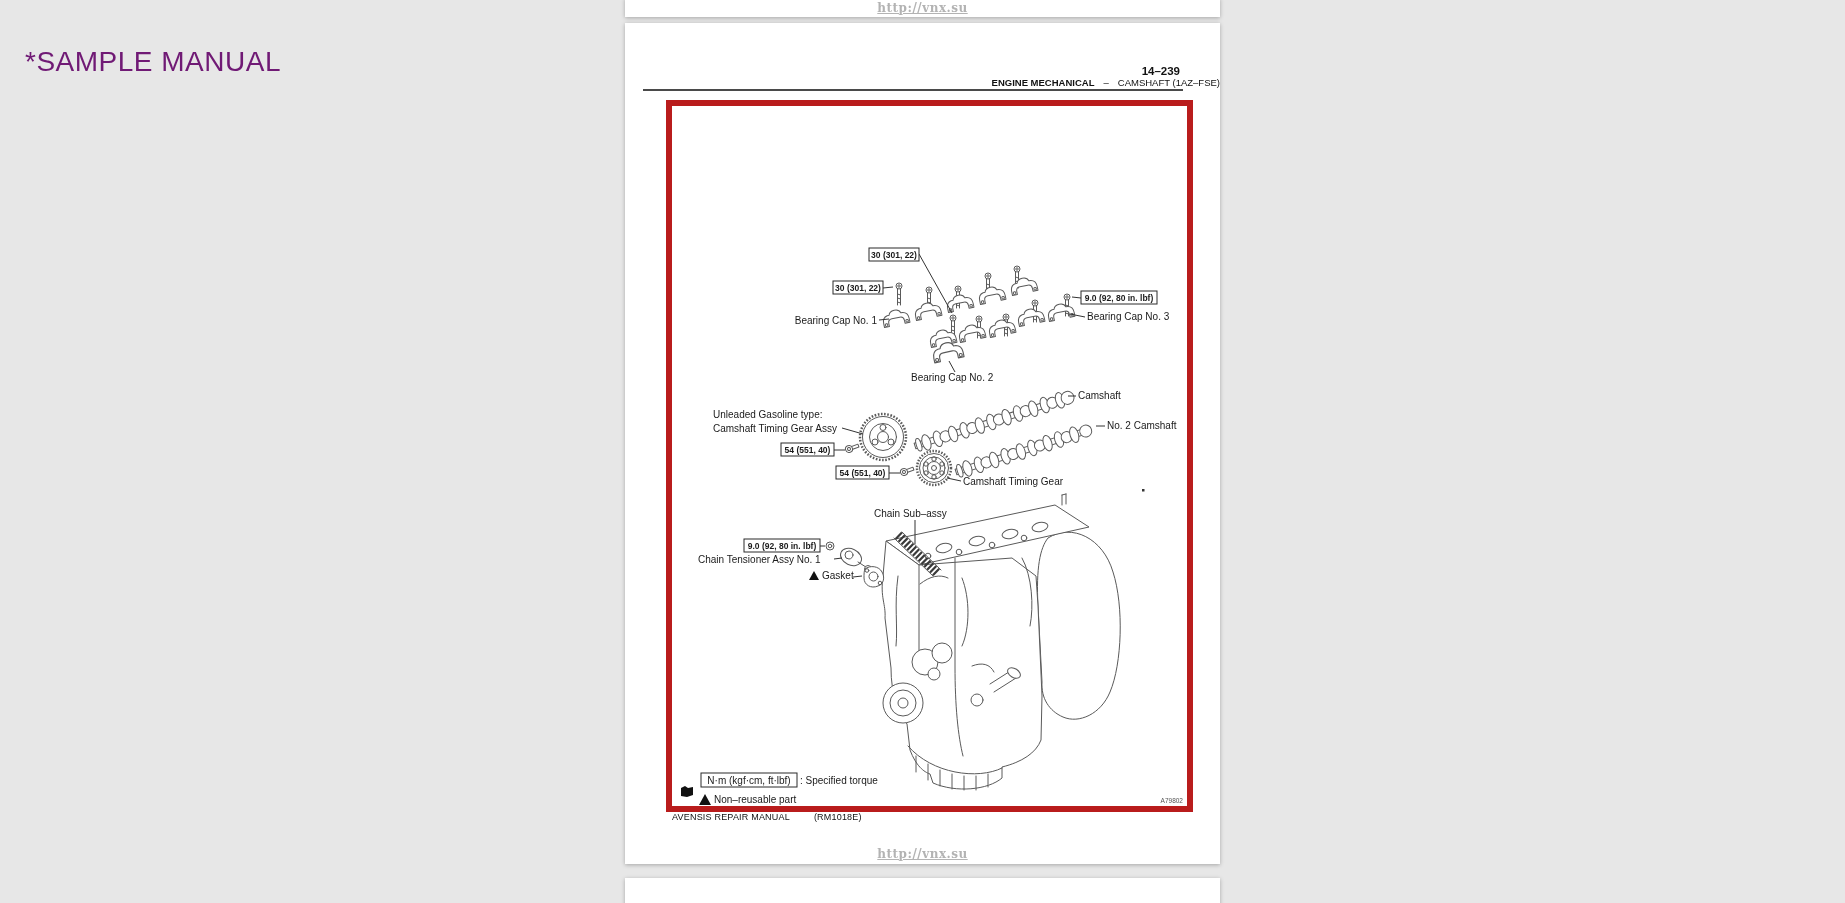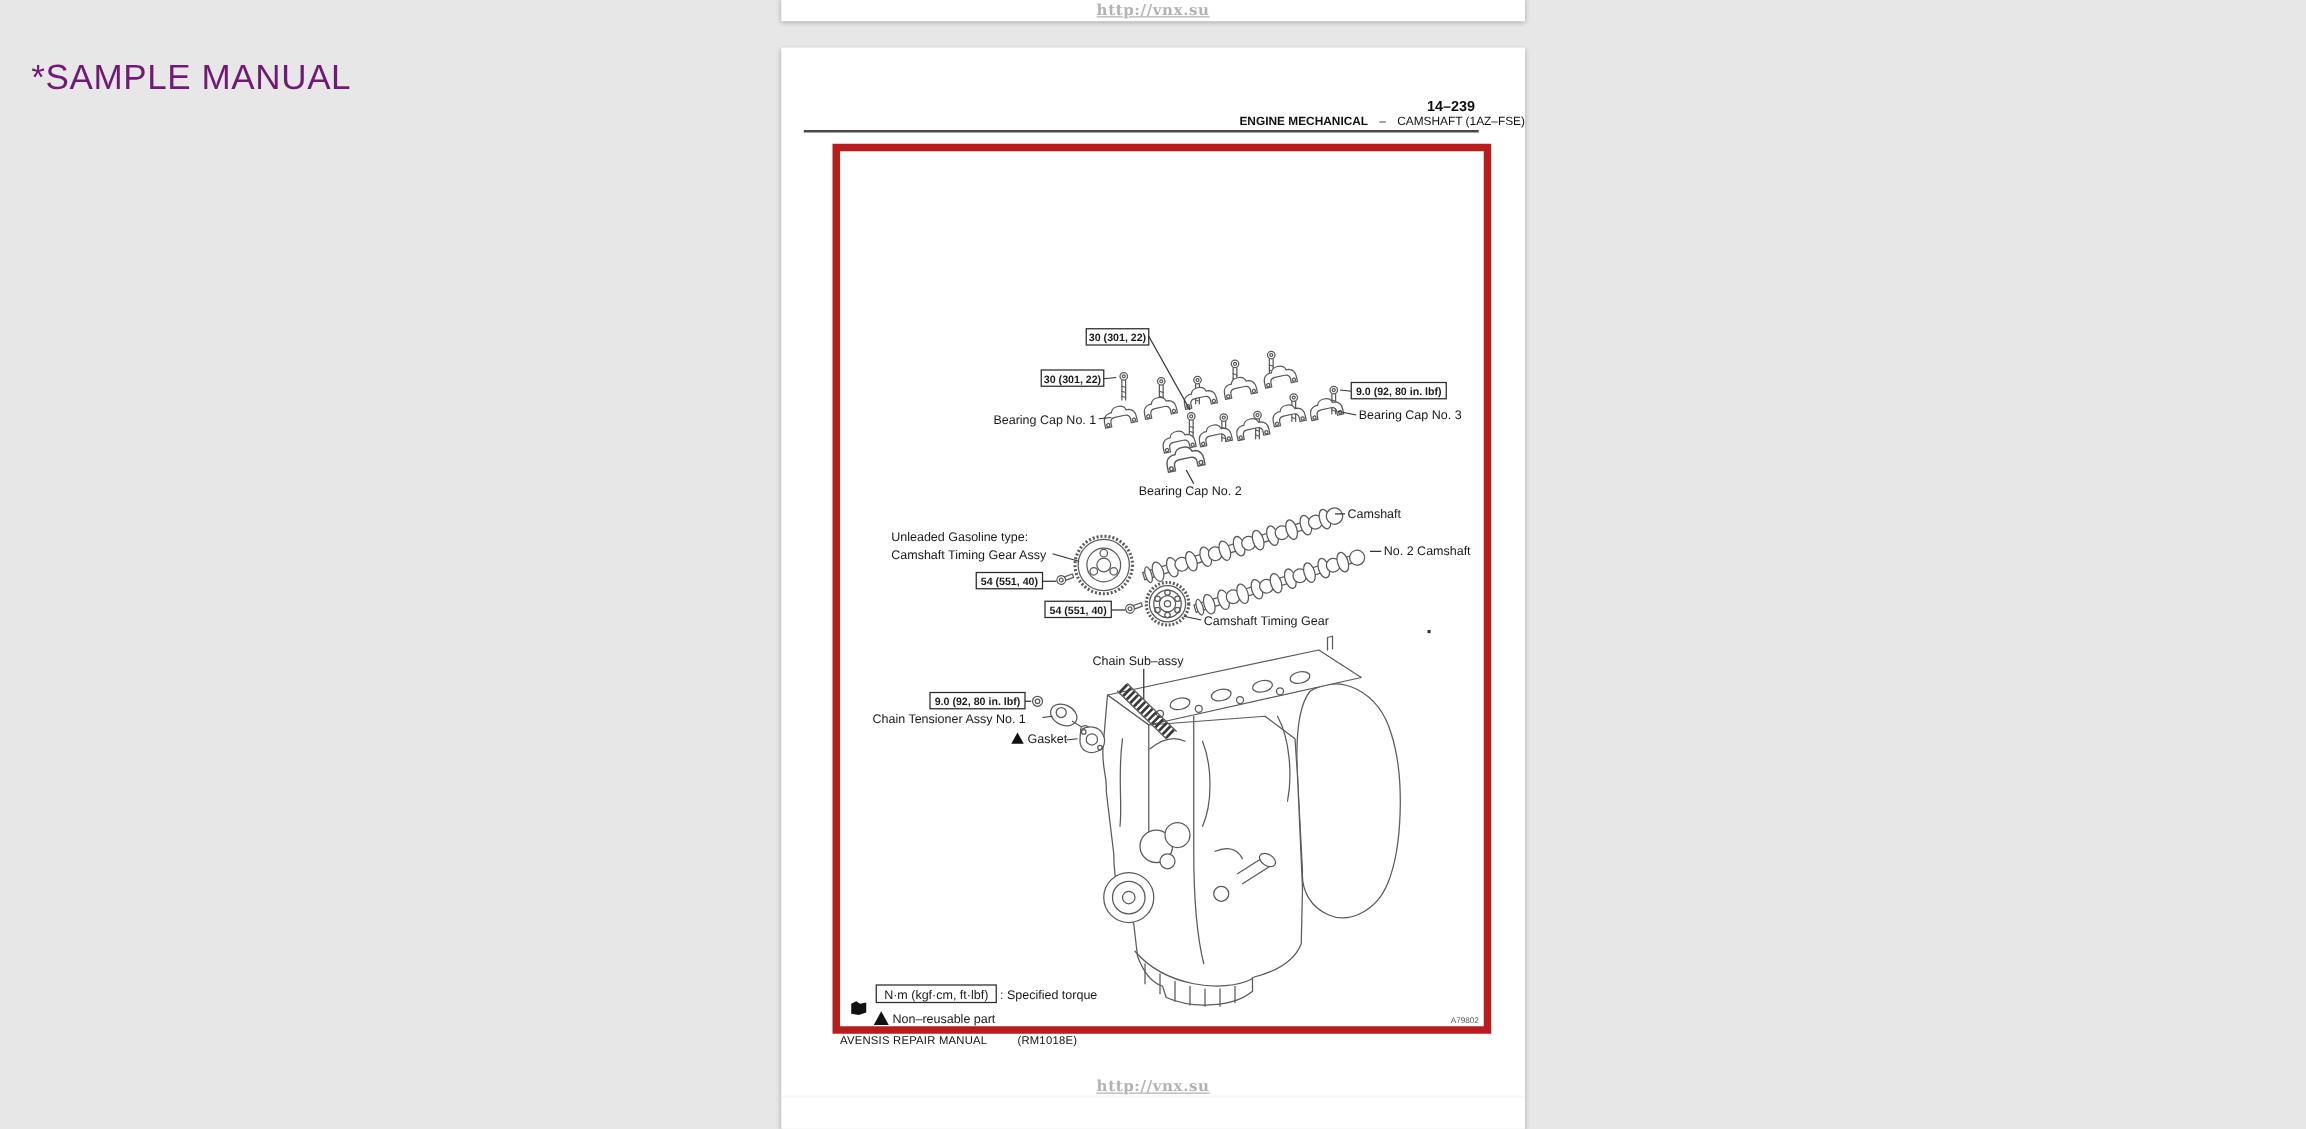--- a/index.html
+++ b/index.html
@@ -13,21 +13,21 @@
   .stage{position:absolute;inset:0;}
   .sample-label{
     position:absolute;left:25px;top:14px;
     font-size:28px;color:#701a75;letter-spacing:.5px;margin-top:32px;
   }
   .page{
     position:absolute;left:625px;width:595px;background:#fff;
     box-shadow:0 1px 4px rgba(0,0,0,.28);
   }
   .page-top{top:-2px;height:19px;}
-  .page-main{top:38px;height:841px;}
+  .page-main{top:23px;height:841px;}
   .page-bottom{top:878px;height:40px;}
   .watermark{
     position:absolute;left:0;right:0;text-align:center;
     font-family:"DejaVu Serif", serif;font-weight:bold;
     font-size:12px;color:#b3b3b3;text-decoration:underline;
     letter-spacing:.5px;
   }
   .wm-top{bottom:2px;}
   .wm-bottom{top:824px;}
   .page-number{

